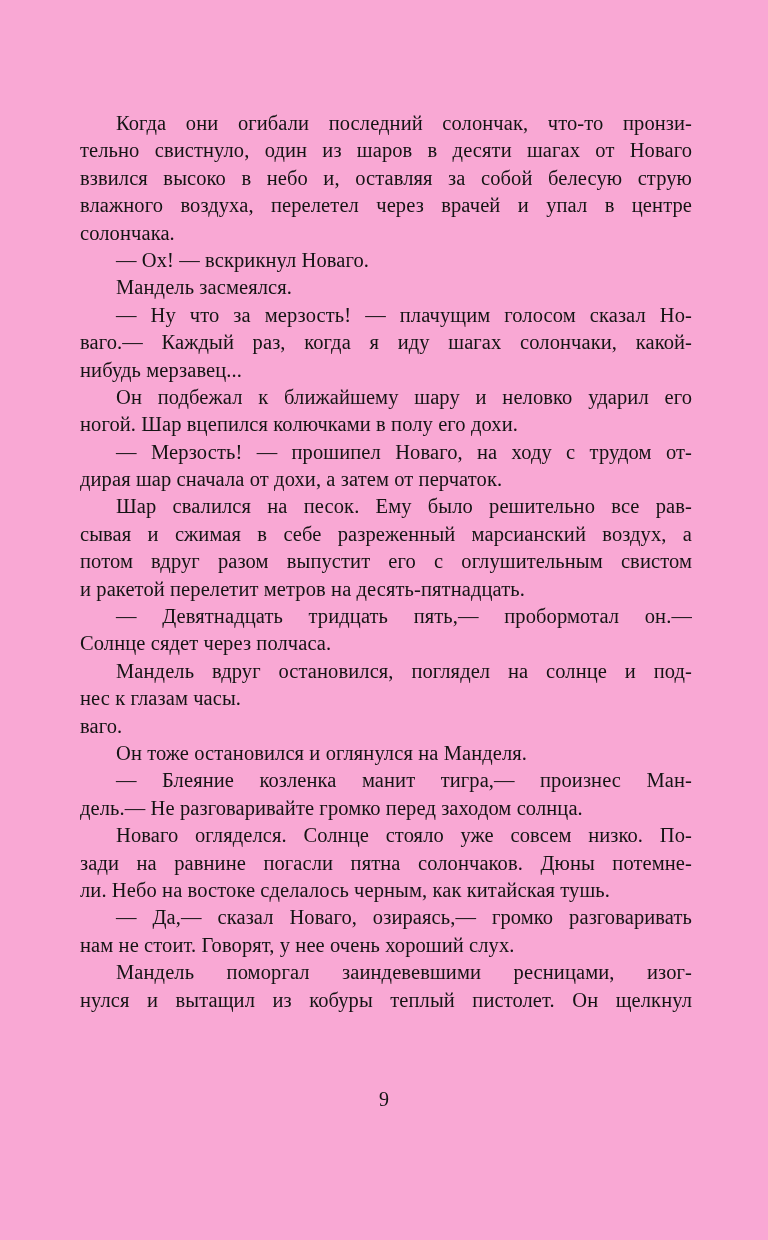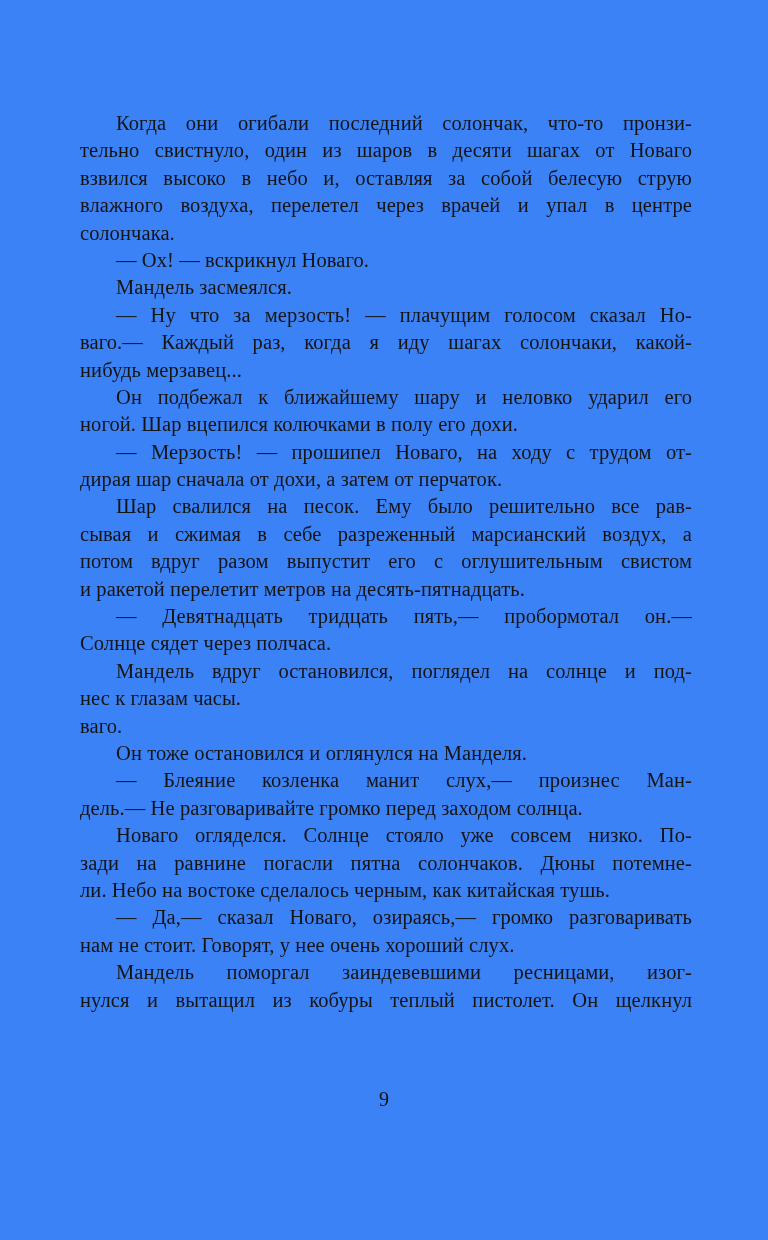--- a/index.html
+++ b/index.html
@@ -4,21 +4,21 @@
 <style>
   html, body {
     margin: 0;
     padding: 0;
     background: #ffffff;
   }
   .page {
     position: relative;
     width: 768px;
     height: 1240px;
-    background: #3b82f6;
+    background: #f9a8d4;
     font-family: "Liberation Serif", "DejaVu Serif", serif;
     color: #141414;
     overflow: hidden;
   }
   .text-block {
     position: absolute;
     left: 80px;
     top: 110px;
     width: 612px;
     font-size: 20.5px;
@@ -98,21 +98,21 @@
         <div class="line indent">Мандель вдруг остановился, поглядел на солнце и под-</div>
         <div class="line last">нес к глазам часы.</div>
       </div>
       <div class="paragraph">
         <div class="line last">ваго.</div>
       </div>
       <div class="paragraph">
         <div class="line indent last">Он тоже остановился и оглянулся на Манделя.</div>
       </div>
       <div class="paragraph">
-        <div class="line indent">— Блеяние козленка манит слух,— произнес Ман-</div>
+        <div class="line indent">— Блеяние козленка манит тигра,— произнес Ман-</div>
         <div class="line last">дель.— Не разговаривайте громко перед заходом солнца.</div>
       </div>
       <div class="paragraph">
         <div class="line indent">Новаго огляделся. Солнце стояло уже совсем низко. По-</div>
         <div class="line">зади на равнине погасли пятна солончаков. Дюны потемне-</div>
         <div class="line last">ли. Небо на востоке сделалось черным, как китайская тушь.</div>
       </div>
       <div class="paragraph">
         <div class="line indent">— Да,— сказал Новаго, озираясь,— громко разговаривать</div>
         <div class="line last">нам не стоит. Говорят, у нее очень хороший слух.</div>

